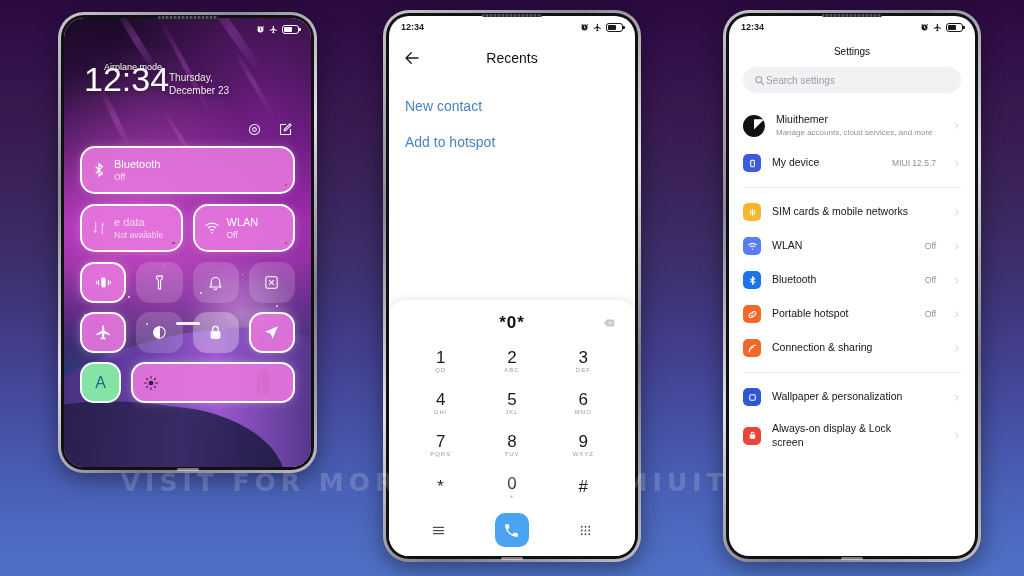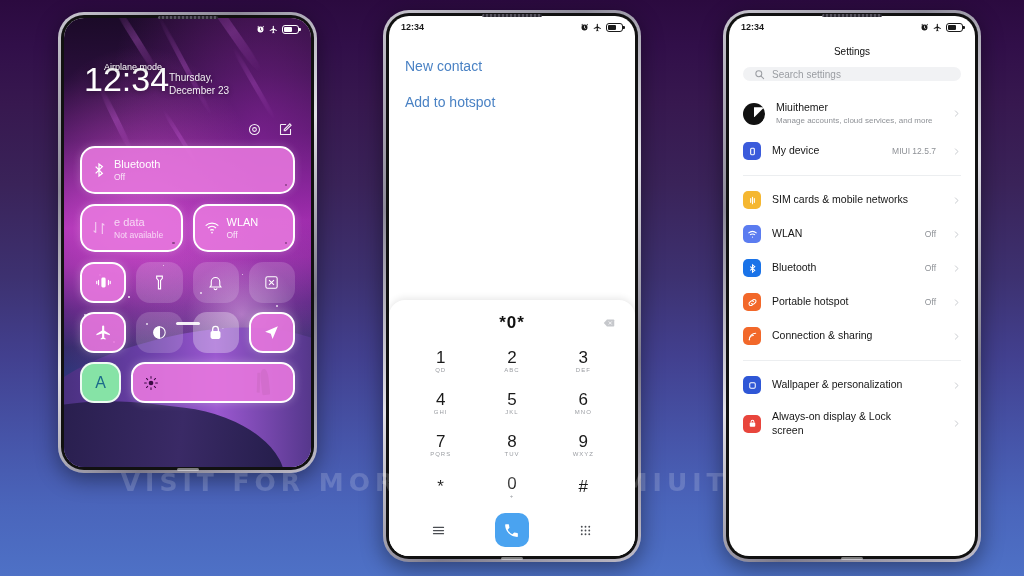--- a/index.html
+++ b/index.html
@@ -340,25 +340,25 @@
 
   
   #set-screen { background: #fff; color: #111; }
   #set-title {
     text-align: center;
     font-size: 10px; font-weight: 500;
     padding: 8px 0 10px;
   }
   #set-search {
     margin: 0 14px 12px;
-    height: 14px;
+    height: 26px;
     border-radius: 13px;
     background: #f1f2f4;
     display: flex; align-items: center;
-    gap: 7px; padding: 0 11px;
+    gap: 1px; padding: 0 11px;
   }
   #set-search svg { width: 11px; height: 11px; color: #9a9da2; flex: 0 0 11px; }
   #set-search span { font-size: 10px; color: #9a9da2; }
 
   .set-group { padding: 0 14px; }
   .set-sep { height: 1px; background: #eceef0; margin: 7px 14px; }
 
   .set-row {
     display: flex; align-items: center;
     gap: 11px;
@@ -572,20 +572,26 @@
               <path d="M3.5 5.2L6.6 2l1.3 1.5-3.1 3.2zM17.4 3.5L18.7 2l3.1 3.2-1.3 1.5z"></path>
             </svg>
           <svg viewBox="0 0 24 24" width="9" height="9" fill="currentColor">
               <path d="M21 16v-2l-8-5V3.5a1.5 1.5 0 00-3 0V9l-8 5v2l8-2.5V19l-2 1.5V22l3.5-1 3.5 1v-1.5L13 19v-5.5z"></path>
             </svg>
           <span class="sb-battery"></span>
         </div>
       </div>
 
       <div id="mid-top">
+        <div id="mid-titlebar">
+          <svg id="back-arrow" viewBox="0 0 24 24" fill="none" stroke="currentColor" stroke-width="1.8" stroke-linecap="round" stroke-linejoin="round">
+              <path d="M20 12H4M11 5l-7 7 7 7"></path>
+            </svg>
+          <div id="mid-title">Recents</div>
+        </div>
         <div id="mid-actions">
           <div class="mid-action">New contact</div>
           <div class="mid-action">Add to hotspot</div>
         </div>
       </div>
 
       <div id="dialpad">
         <div id="dial-display">
           <span id="dial-number">*0*</span>
           <svg id="dial-del" viewBox="0 0 24 24" fill="currentColor">

